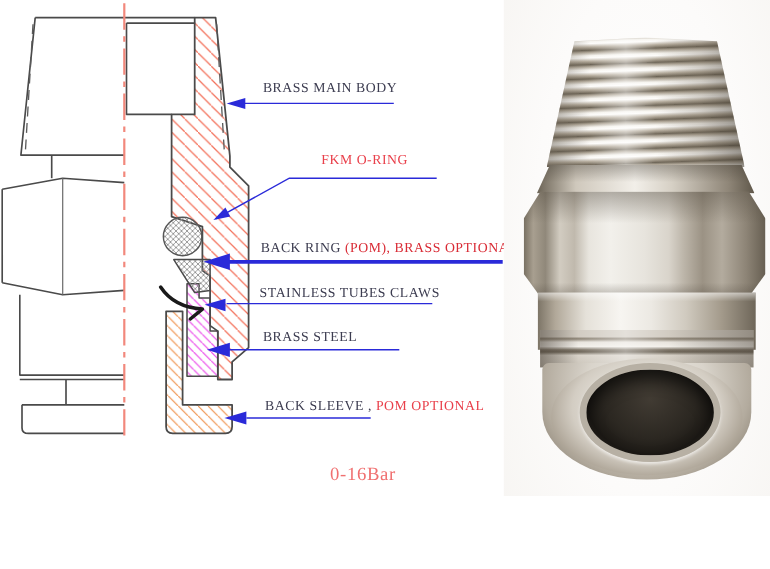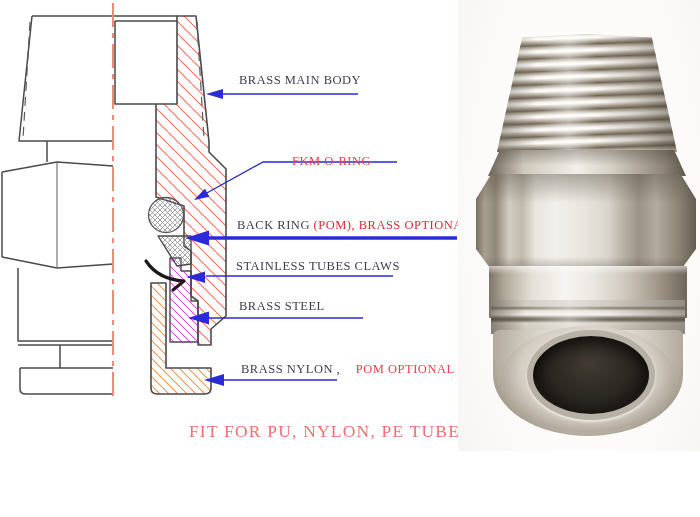--- a/index.html
+++ b/index.html
@@ -5,21 +5,21 @@
   :root{
     --ink:#3c3c50; --red-label:#e9404b; --red-optional:#d92b35; --salmon-text:#f07070;
     --arrow-blue:#2a2ad9; --hatch-red:#f3705a; --hatch-orange:#f0924c; --hatch-magenta:#e93ce9;
     --outline:#4a4a4a; --centerline:#f2887c;
   }
   html,body{margin:0;padding:0;background:#fff;}
   .stage{position:relative;width:700px;height:451px;background:#fff;overflow:hidden;
          font-family:"Liberation Serif",serif;}
   svg{position:absolute;left:0;top:0;}
   .lbl{position:absolute;font-size:12.5px;letter-spacing:.5px;color:var(--ink);white-space:nowrap;}
-  .lbl .red1{color:var(--red-label);margin-left:12px;}
+  .lbl .red1{color:var(--red-label);}
   .lbl .red2{color:var(--red-optional);}
   .lbl-fkm{color:var(--red-label);}
   .specs{position:absolute;left:128px;top:421px;width:404px;text-align:center;color:var(--salmon-text);}
   .specs p{margin:0 0 12px 0;font-size:17px;letter-spacing:.6px;}
   .specs p.fit{font-size:17.5px;letter-spacing:1.2px;margin-bottom:0;}
   
   .photo{position:absolute;left:458px;top:0;width:242px;height:517px;
          background:radial-gradient(ellipse at 52% 42%, #ffffff 0%, #fcfbfa 55%, #f6f4f1 100%);}
   .photo>div{position:absolute;}
   .p-thread{left:39px;top:34px;width:180px;height:118px;
@@ -118,31 +118,32 @@
       <polygon points="206,94 223,89 223,99"></polygon>
       <polygon points="194,200 204.9,188.7 209.4,196.8"></polygon>
       <polygon points="185,238 209,230.5 209,245.5"></polygon>
       <polygon points="186,277 205,271.5 205,283"></polygon>
       <polygon points="188,318 209,311.5 209,324.5"></polygon>
       <polygon points="204,380 224,374 224,386"></polygon>
     </g>
   </svg>
 
   <div class="lbl" style="left:239px;top:73px">BRASS MAIN BODY</div>
-  <div class="lbl lbl-fkm" style="left:292px;top:154px">FKM O-RING</div>
+  <div class="lbl lbl-fkm" style="left:292px;top:138px">FKM O-RING</div>
   <div class="lbl" style="left:237px;top:218px">
     <span>BACK RING</span><span class="red2"> (POM), BRASS OPTIONAL</span>
   </div>
   <div class="lbl" style="left:236px;top:259px">STAINLESS TUBES CLAWS</div>
   <div class="lbl" style="left:239px;top:299px">BRASS STEEL</div>
   <div class="lbl" style="left:241px;top:362px">
-    <span>BRASS NYLON ,</span><span class="red1"> POM OPTIONAL</span>
+    <span>BACK SLEEVE ,</span><span class="red1"> POM OPTIONAL</span>
   </div>
 
   <div class="specs">
+    <p>0-16Bar</p>
     <p class="fit">FIT FOR PU, NYLON, PE TUBES</p>
   </div>
 
   <div class="photo">
     <div class="p-thread"></div>
     <div class="p-collar"></div>
     <div class="p-hex"></div>
     <div class="p-body"></div>
     <div class="p-grooves"></div>
     <div class="p-barrel"></div>

